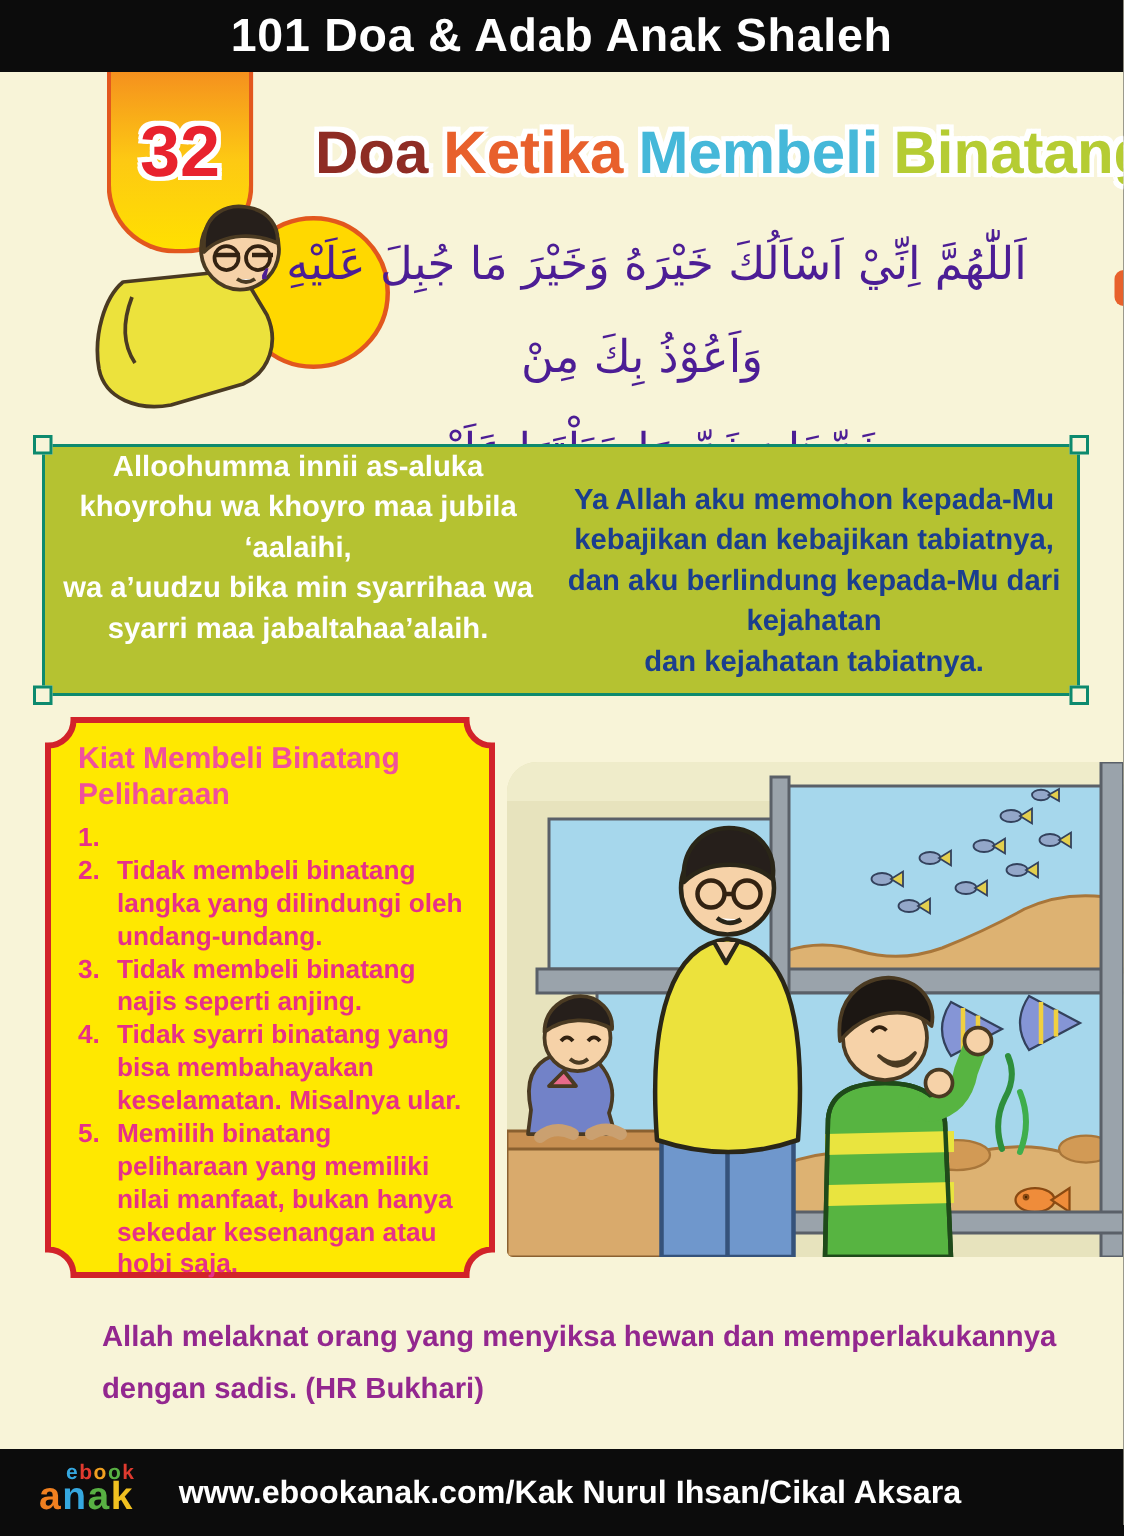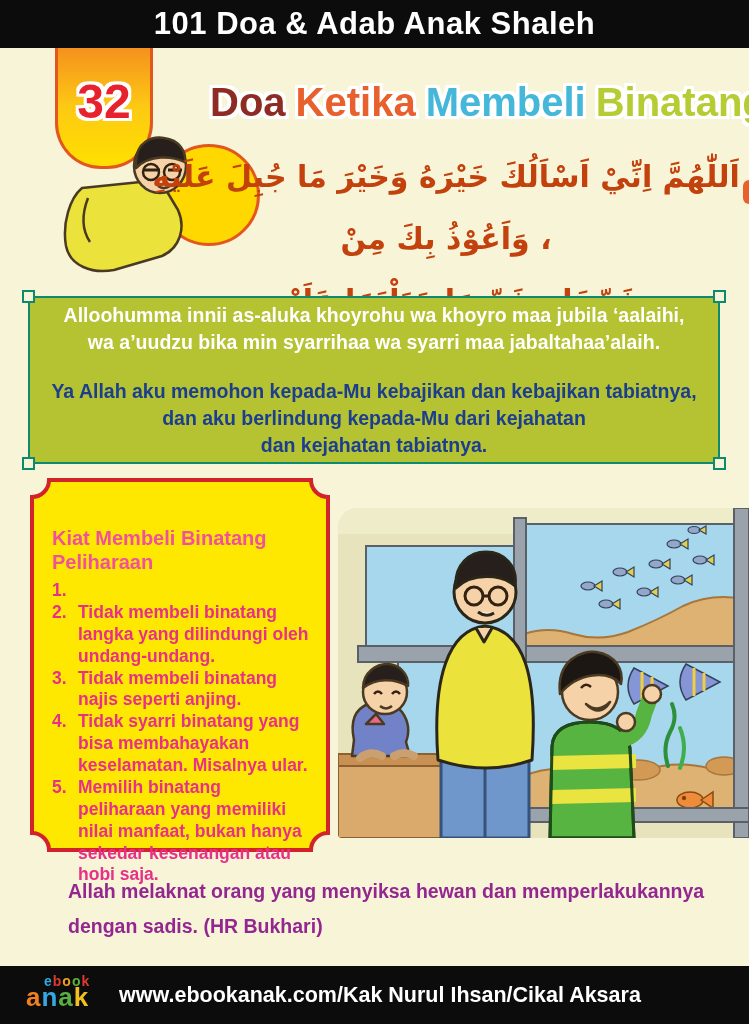--- a/index.html
+++ b/index.html
@@ -5,59 +5,59 @@
   html,body{margin:0;padding:0;background:#555;}
   .page{position:relative;width:749px;height:1024px;background:#f8f4d8;overflow:hidden;
         font-family:"Liberation Sans",sans-serif;margin:0 auto;}
 
   
   .header{position:absolute;left:0;top:0;width:749px;height:48px;background:#0c0c0c;
           display:flex;align-items:center;justify-content:center;}
   .header .title{color:#fff;font-size:31px;font-weight:bold;letter-spacing:.5px;}
 
   
-  .num-tab{position:absolute;left:55px;top:48px;width:92px;height:118px;
+  .num-tab{position:absolute;left:71px;top:48px;width:92px;height:118px;
            background:linear-gradient(#f5911e,#fdc913,#ffe000);
            border:3px solid #e2571e;border-top:none;border-radius:0 0 46px 46px;}
   .num-tab .num{position:absolute;left:0;right:0;top:26px;text-align:center;
            font-size:48px;font-weight:bold;color:#e8222d;
            text-shadow:-3px -3px 0 #fff,3px -3px 0 #fff,-3px 3px 0 #fff,3px 3px 0 #fff,
                        0 -3px 0 #fff,0 3px 0 #fff,-3px 0 0 #fff,3px 0 0 #fff;}
   .sun-circle{position:absolute;left:158px;top:144px;width:96px;height:96px;border-radius:50%;
            background:#ffd800;border:3px solid #e2571e;}
 
   
   .lesson-title{position:absolute;left:162px;top:80px;width:580px;
            font-size:40px;font-weight:bold;white-space:nowrap;
            text-shadow:-3px -3px 0 #fff,3px -3px 0 #fff,-3px 3px 0 #fff,3px 3px 0 #fff,
                        0 -3px 0 #fff,0 3px 0 #fff,-3px 0 0 #fff,3px 0 0 #fff;}
   .tw{margin-right:10px;}
   .tw1{color:#8e2c24;padding-left:48px;} .tw2{color:#e8602c;} .tw3{color:#45b8d9;} .tw4{color:#b5cc33;}
 
   
-  .arabic{position:absolute;left:150px;top:146px;width:592px;direction:rtl;
-          text-align:center;color:#c2410c;font-family:"DejaVu Sans",sans-serif;
-          font-size:30px;font-weight:bold;line-height:62px;}
+  .arabic{position:absolute;left:132px;top:146px;width:592px;direction:rtl;
+          text-align:center;color:#4c1d95;font-family:"DejaVu Sans",sans-serif;
+          font-size:30px;font-weight:normal;line-height:62px;}
 
   
   .green-box{position:absolute;left:28px;top:296px;width:692px;height:168px;
           background:#b5c231;border:2px solid #0d8a6e;box-sizing:border-box;
-          display:flex;flex-direction:column;justify-content:center;text-align:center;}
+          display:flex;justify-content:center;text-align:center;}
   .green-box .corner{position:absolute;width:9px;height:9px;background:#f8f4d8;
           border:2px solid #0d8a6e;}
   .corner.tl{left:-8px;top:-8px;} .corner.tr{right:-8px;top:-8px;}
   .corner.bl{left:-8px;bottom:-8px;} .corner.br{right:-8px;bottom:-8px;}
   .translit{color:#ffffff;font-size:19.5px;font-weight:bold;line-height:27px;}
   .translat{color:#1b3e8e;font-size:19.5px;font-weight:bold;line-height:27px;margin-top:22px;}
 
   
   .tips-box{position:absolute;left:30px;top:478px;width:300px;height:374px;}
   .tips-box svg.frame{position:absolute;left:0;top:0;}
   .tips-inner{position:absolute;left:22px;top:16px;width:260px;}
-  .tips-heading{color:#f0509c;font-size:20px;font-weight:bold;line-height:1.2;margin-bottom:6px;margin-top:32px;}
+  .tips-heading{color:#f0509c;font-size:20px;font-weight:bold;line-height:1.2;margin-bottom:6px;}
   .tips-list{margin:0;padding:0;list-style:none;}
   .tips-list li{display:flex;color:#e73088;font-size:17.5px;font-weight:bold;line-height:1.25;}
   .tips-list .li-num{width:26px;flex:none;}
 
   
   .illustration{position:absolute;left:338px;top:508px;width:411px;height:330px;
           border-radius:20px 0 0 4px;overflow:hidden;}
 
   
   .message{position:absolute;left:68px;top:874px;width:660px;}

